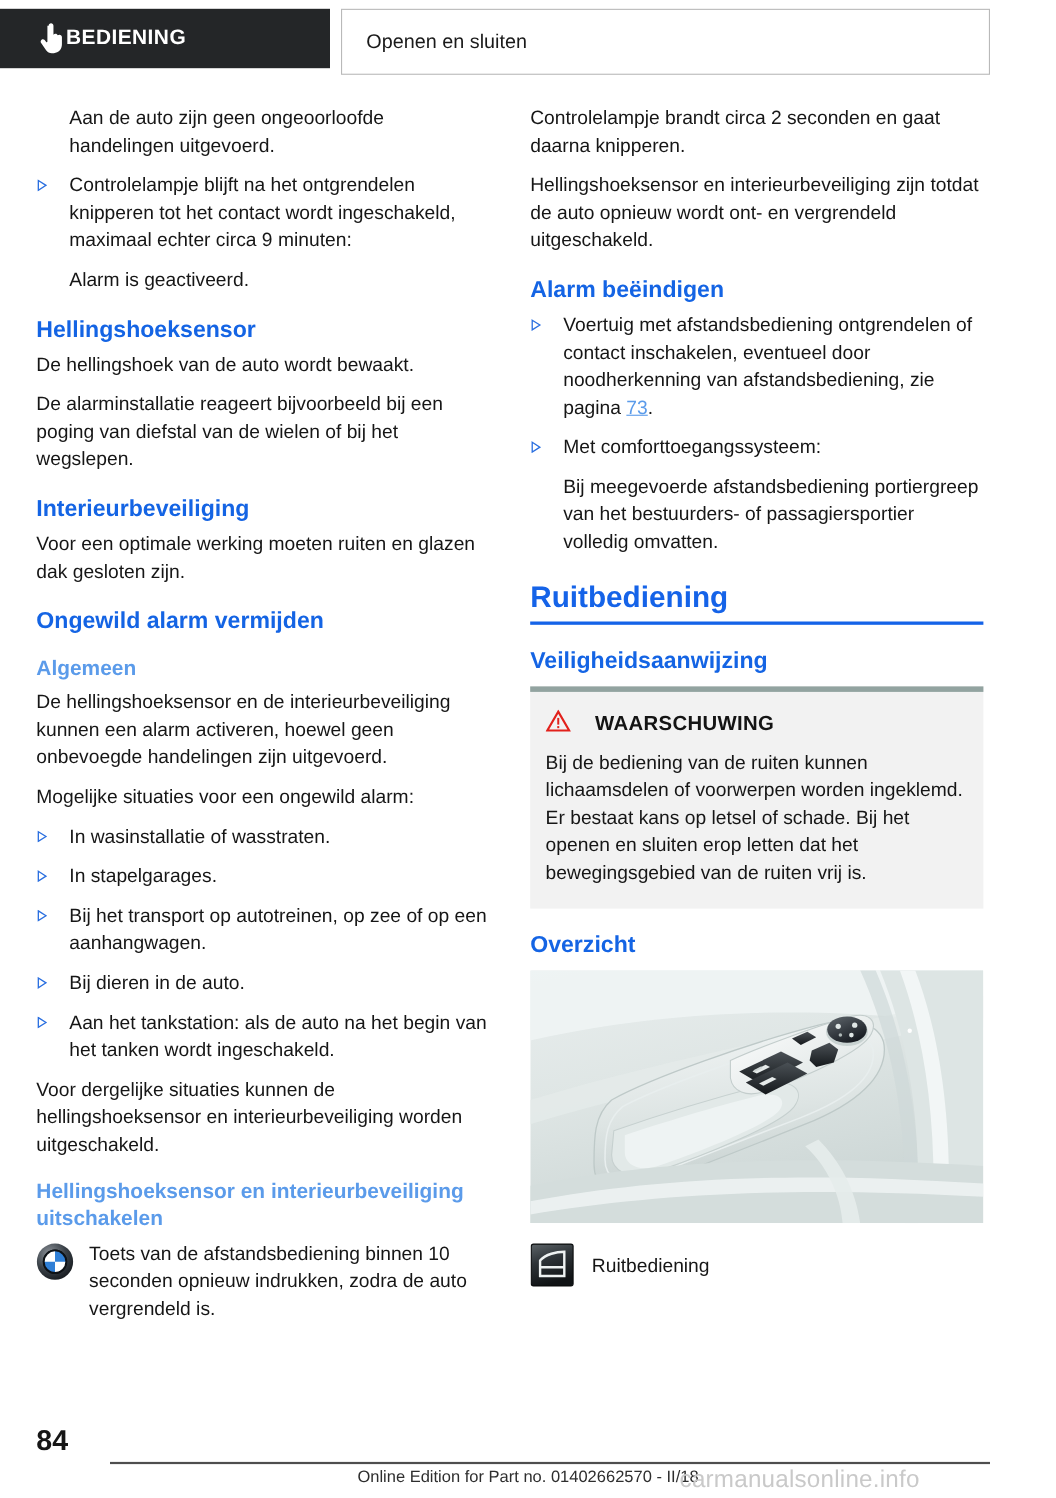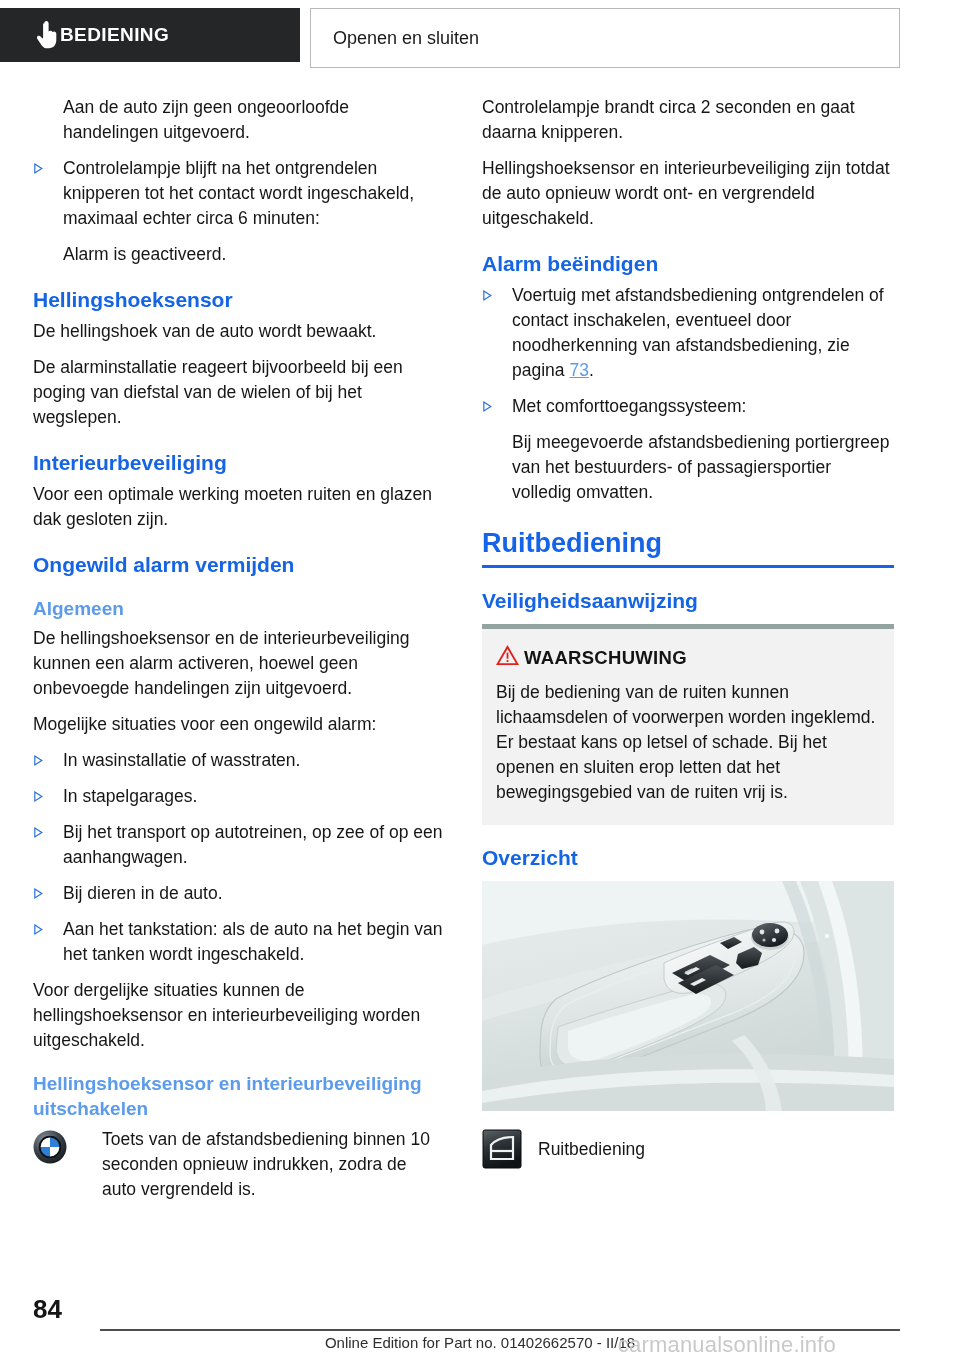--- a/index.html
+++ b/index.html
@@ -66,28 +66,28 @@
     font-size: 19px; font-weight: bold; color: #5b9bea;
     margin: 18px 0 5px 0; line-height: 25px;
   }
   .pageref { color: #5b9bea; text-align: center; }
 
   
   .warnbox {
     background: #f2f2f2; border-top: 5px solid #92a3a0;
     padding: 16px 14px 20px 14px; margin: 10px 0 6px 0;
   }
-  .warn-head { display: flex; align-items: center; gap: 5px; margin-bottom: 10px; }
+  .warn-head { display: flex; align-items: center; gap: 22px; margin-bottom: 10px; }
   .warn-title { font-size: 18.5px; font-weight: bold; color: #141414; letter-spacing: .3px; }
   .warn-body { font-size: 17.5px; line-height: 25px; color: #161616; }
 
   
   .bmw-row { display: flex; align-items: flex-start; gap: 14px; margin-top: 6px; }
   .bmw-icon { flex: 0 0 34px; margin-top: 3px; }
-  .bmw-text { font-size: 17.5px; line-height: 25px; color: #161616; margin-left: 21px; }
+  .bmw-text { font-size: 17.5px; line-height: 25px; color: #161616; }
 
   
   .figure { width: 412px; height: 230px; margin-top: 10px; position: relative; overflow: hidden; }
   .figure svg { display: block; }
   .legend-row { display: flex; align-items: center; gap: 16px; margin-top: 18px; }
   .legend-icon { flex: 0 0 40px; height: 40px; }
   .legend-label { font-size: 17.5px; color: #161616; }
 
   
   .footer { position: absolute; left: 0; bottom: 0; width: 850px; height: 90px; }
@@ -131,21 +131,21 @@
     <div class="col col-left">
 
       <p class="body indent">Aan de auto zijn geen ongeoorloofde handelingen uitgevoerd.</p>
 
       <div class="bullet-row">
         <span class="bullet-tri">
           <svg viewBox="0 0 12 12" width="11" height="11">
               <path d="M2 1.2 L9.6 6 L2 10.8 Z" fill="none" stroke="#2a6fe0" stroke-width="1.3"></path>
             </svg>
         </span>
-        <span class="bullet-text">Controlelampje blijft na het ontgrendelen knipperen tot het contact wordt ingeschakeld, maximaal echter circa 6 minuten:</span>
+        <span class="bullet-text">Controlelampje blijft na het ontgrendelen knipperen tot het contact wordt ingeschakeld, maximaal echter circa 9 minuten:</span>
       </div>
 
       <p class="body indent">Alarm is geactiveerd.</p>
 
       <h3 class="h-blue">Hellingshoeksensor</h3>
       <p class="body">De hellingshoek van de auto wordt bewaakt.</p>
       <p class="body">De alarminstallatie reageert bijvoorbeeld bij een poging van diefstal van de wielen of bij het wegslepen.</p>
 
       <h3 class="h-blue">Interieurbeveiliging</h3>
       <p class="body">Voor een optimale werking moeten ruiten en glazen dak gesloten zijn.</p>

